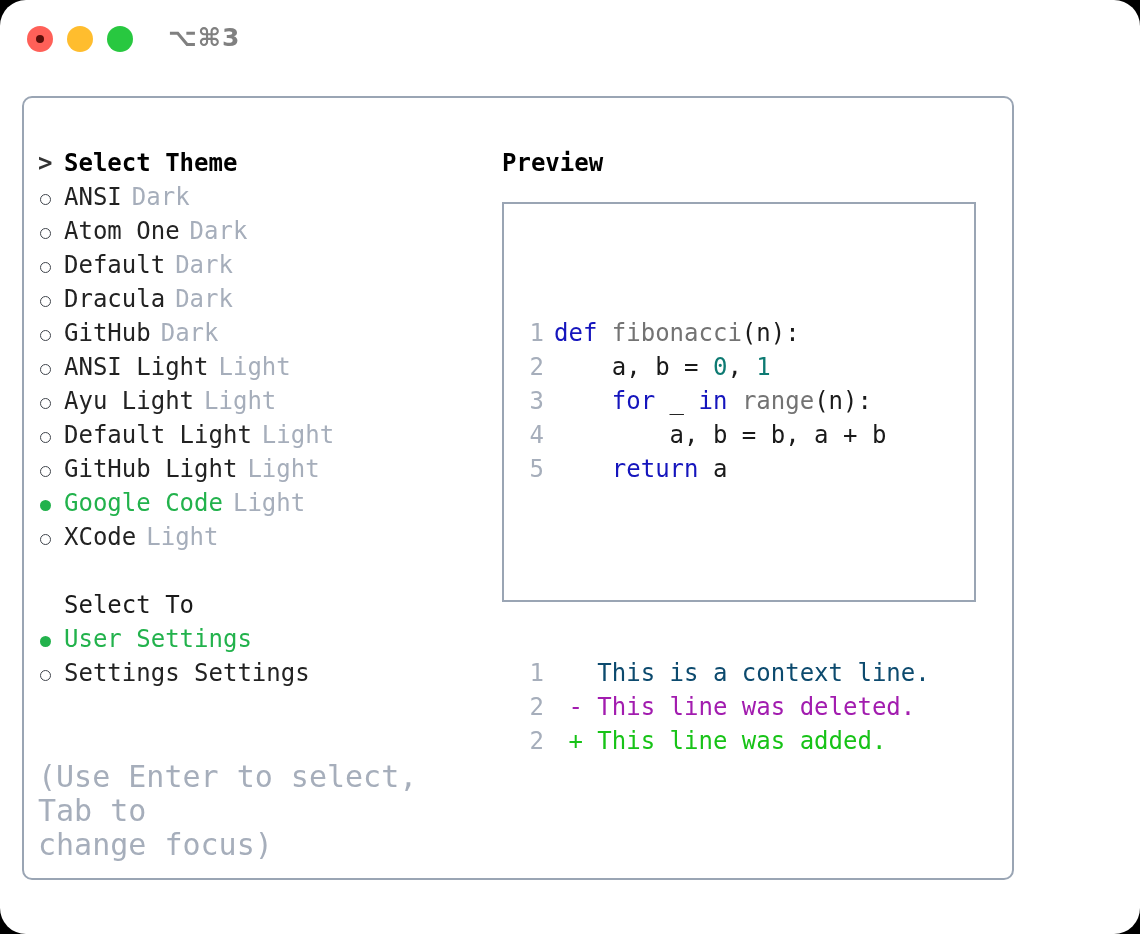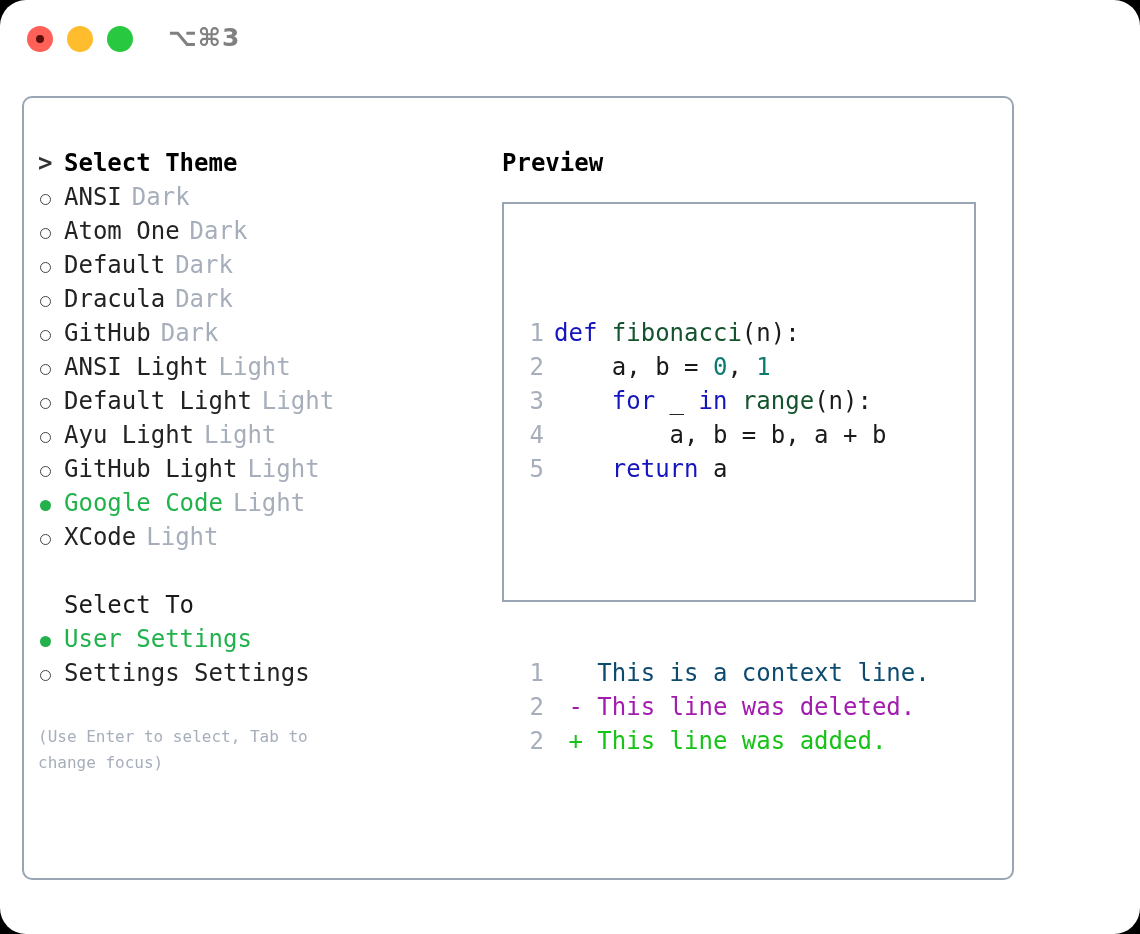--- a/index.html
+++ b/index.html
@@ -145,25 +145,26 @@
   .theme-kind {
     color: #a6aebb;
     margin-left: 10px;
   }
   .indent-label {
     display: inline-block;
     width: 26px;
   }
   .spacer { height: 34px; }
   .hint {
-    font-size: 16px;
-    line-height: 26px;
+    font-size: 30px;
+    line-height: 34px;
     color: #a6aebb;
     width: 410px;
     white-space: pre-wrap;
+    margin-top: 36px;
   }
 
   
   .right-col {
     position: absolute;
     left: 478px;
     top: 48px;
     width: 500px;
   }
   .preview-title {
@@ -191,21 +192,21 @@
   }
   .code-line { height: 34px; }
   .ln {
     display: inline-block;
     width: 24px;
     text-align: right;
     color: #a6aebb;
     margin-right: 10px;
   }
   .kw   { color: #1515bd; }
-  .fn   { color: #14532d; }
+  .fn   { color: #737373; }
   .num  { color: #0d7a72; }
   .plain{ color: #1a1a1a; }
   .ctx  { color: #0c4a6e; }
   .del  { color: #a21caf; }
   .add  { color: #17c317; }
   .diff-gap { height: 34px; }
 </style>
 </head>
 <body>
 
@@ -228,22 +229,22 @@
         <span class="marker">&gt;</span><span>Select Theme</span>
       </div>
 
       <div id="theme-list">
           <div class="row"><span class="bullet-ring"></span><span class="theme-name">ANSI</span><span class="theme-kind">Dark</span></div>
           <div class="row"><span class="bullet-ring"></span><span class="theme-name">Atom One</span><span class="theme-kind">Dark</span></div>
           <div class="row"><span class="bullet-ring"></span><span class="theme-name">Default</span><span class="theme-kind">Dark</span></div>
           <div class="row"><span class="bullet-ring"></span><span class="theme-name">Dracula</span><span class="theme-kind">Dark</span></div>
           <div class="row"><span class="bullet-ring"></span><span class="theme-name">GitHub</span><span class="theme-kind">Dark</span></div>
           <div class="row"><span class="bullet-ring"></span><span class="theme-name">ANSI Light</span><span class="theme-kind">Light</span></div>
+          <div class="row"><span class="bullet-ring"></span><span class="theme-name">Ayu Light</span><span class="theme-kind">Light</span></div>
           <div class="row"><span class="bullet-ring"></span><span class="theme-name">Default Light</span><span class="theme-kind">Light</span></div>
-          <div class="row"><span class="bullet-ring"></span><span class="theme-name">Ayu Light</span><span class="theme-kind">Light</span></div>
           <div class="row"><span class="bullet-ring"></span><span class="theme-name">GitHub Light</span><span class="theme-kind">Light</span></div>
           <div class="row"><span class="bullet-dot"></span><span class="theme-name selected">Google Code</span><span class="theme-kind">Light</span></div>
           <div class="row"><span class="bullet-ring"></span><span class="theme-name">XCode</span><span class="theme-kind">Light</span></div>
         </div>
 
       <div class="spacer"></div>
 
       <div class="row">
         <span class="indent-label"></span><span>Select To</span>
       </div>

